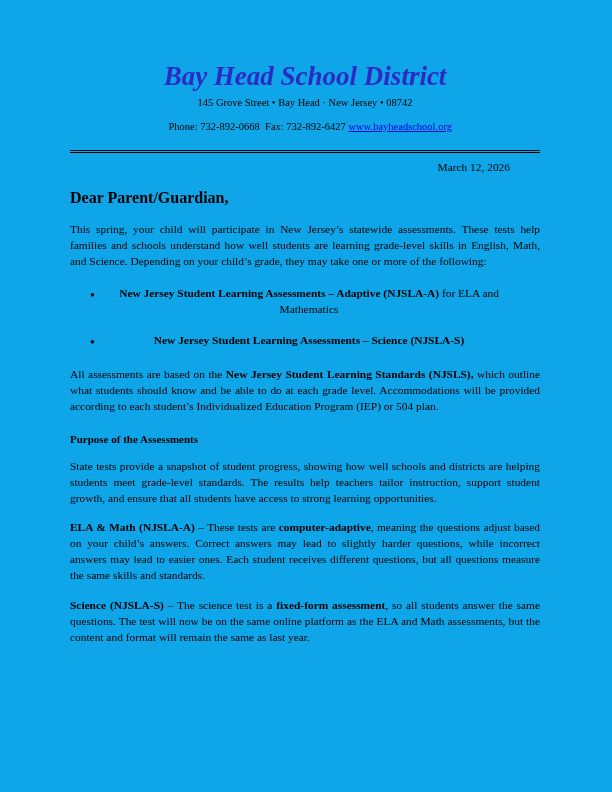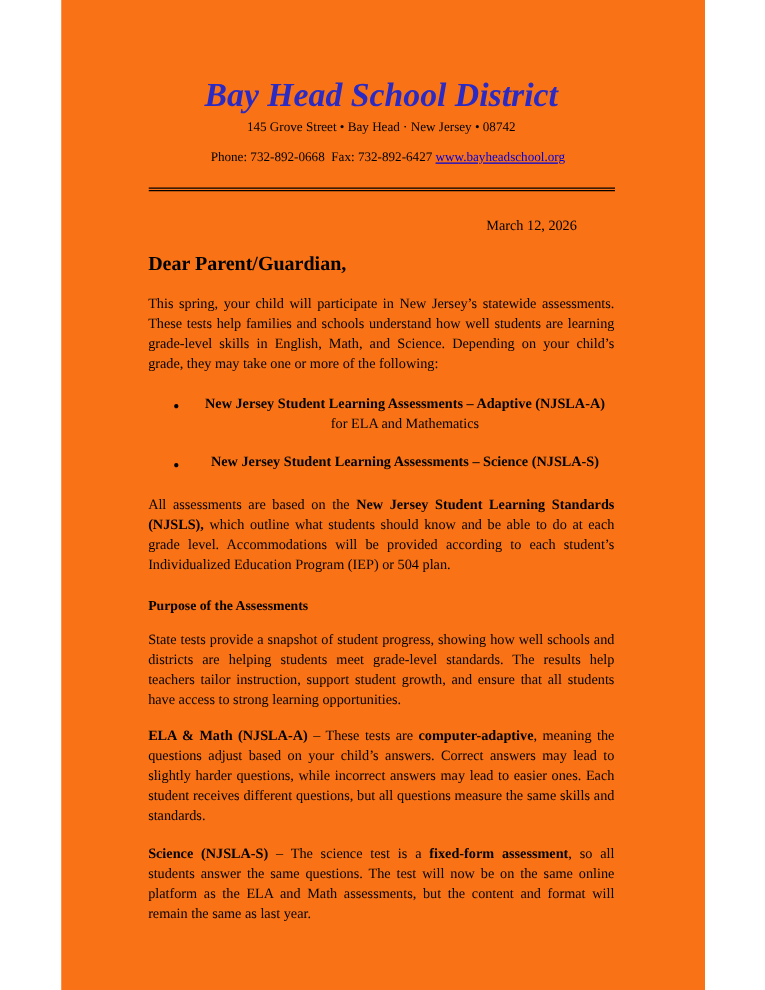--- a/index.html
+++ b/index.html
@@ -1,20 +1,20 @@
 <!DOCTYPE html>
 <html><head>
 <meta charset="utf-8">
 <style>
   * { margin: 0; padding: 0; box-sizing: border-box; }
   html, body { background: #ffffff; }
   .page {
-    width: 515px;
+    width: 612px;
     height: 792px;
-    background: #f97316;
+    background: #0ea5e9;
     margin: 0 auto;
     font-family: "Liberation Serif", serif;
     color: #000000;
     padding: 62px 72px 0 70px;
     position: relative;
     overflow: hidden;
   }
   .district-title {
     text-align: center;
     font-size: 27px;
@@ -58,21 +58,21 @@
     font-style: italic;
     margin-top: 2px;
   }
   .rule-2 {
     border-top: 1.2px solid #000000;
     margin-top: 1px;
   }
   .letter-date {
     text-align: right;
     font-size: 11.4px;
-    margin-top: 22px;
+    margin-top: 8px;
     padding-right: 30px;
   }
   .salutation {
     font-weight: bold;
     font-size: 16px;
     margin-top: 16px;
   }
   .body-par {
     font-size: 11.4px;
     line-height: 16px;

